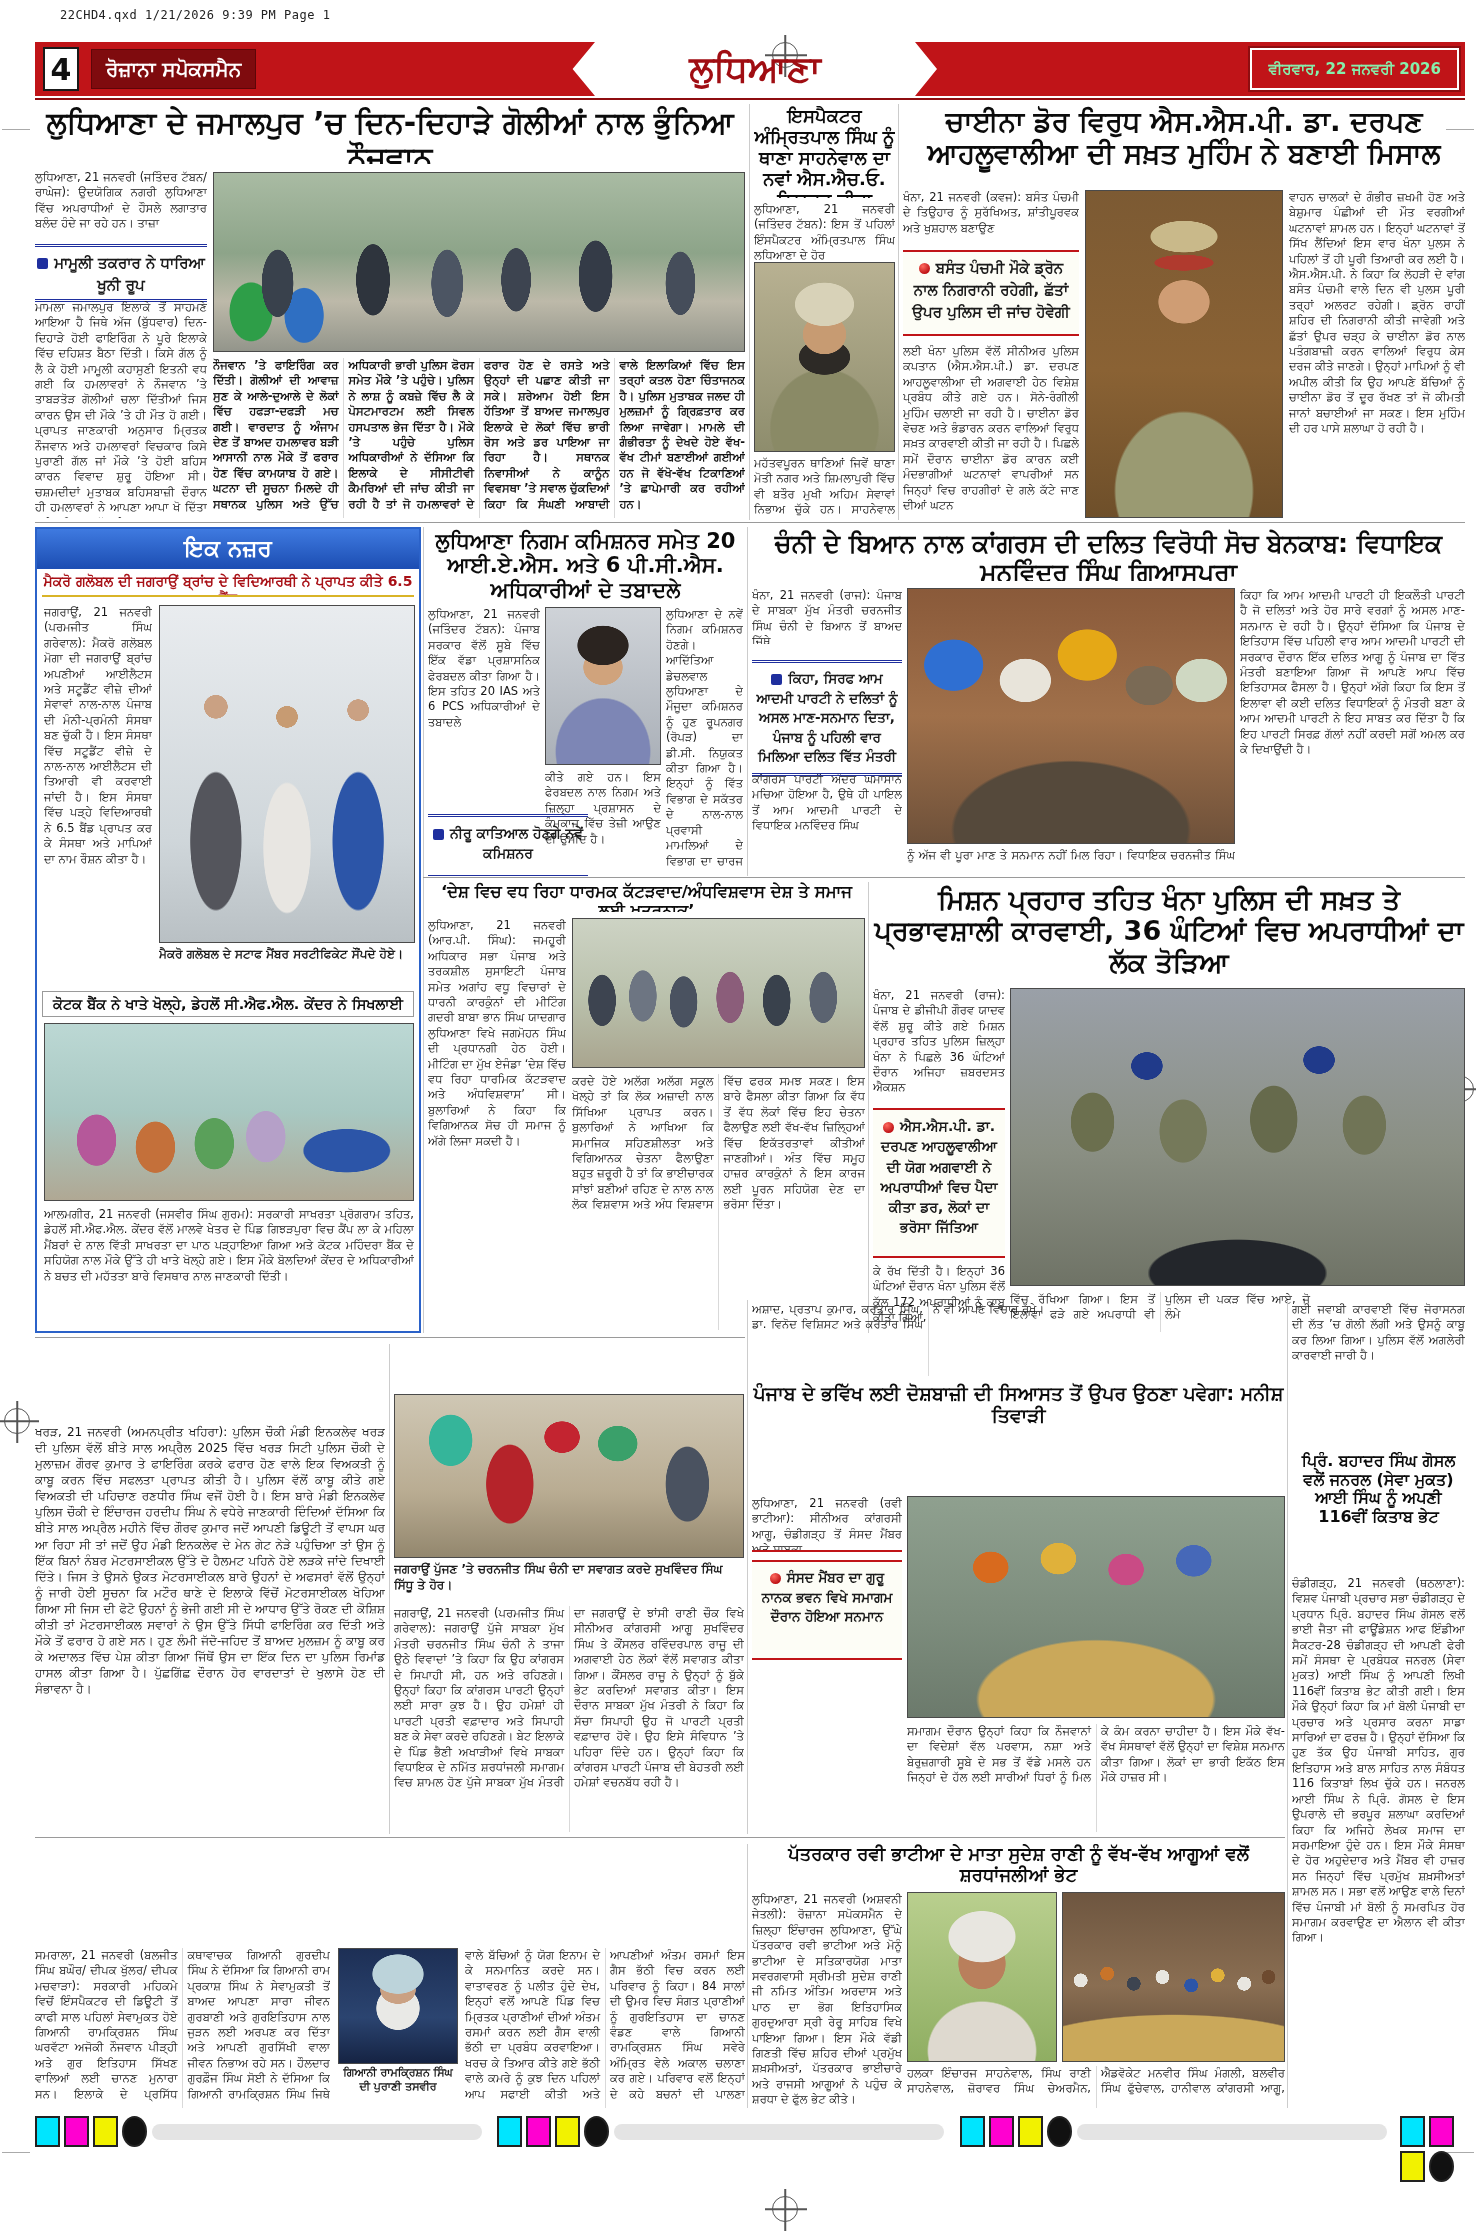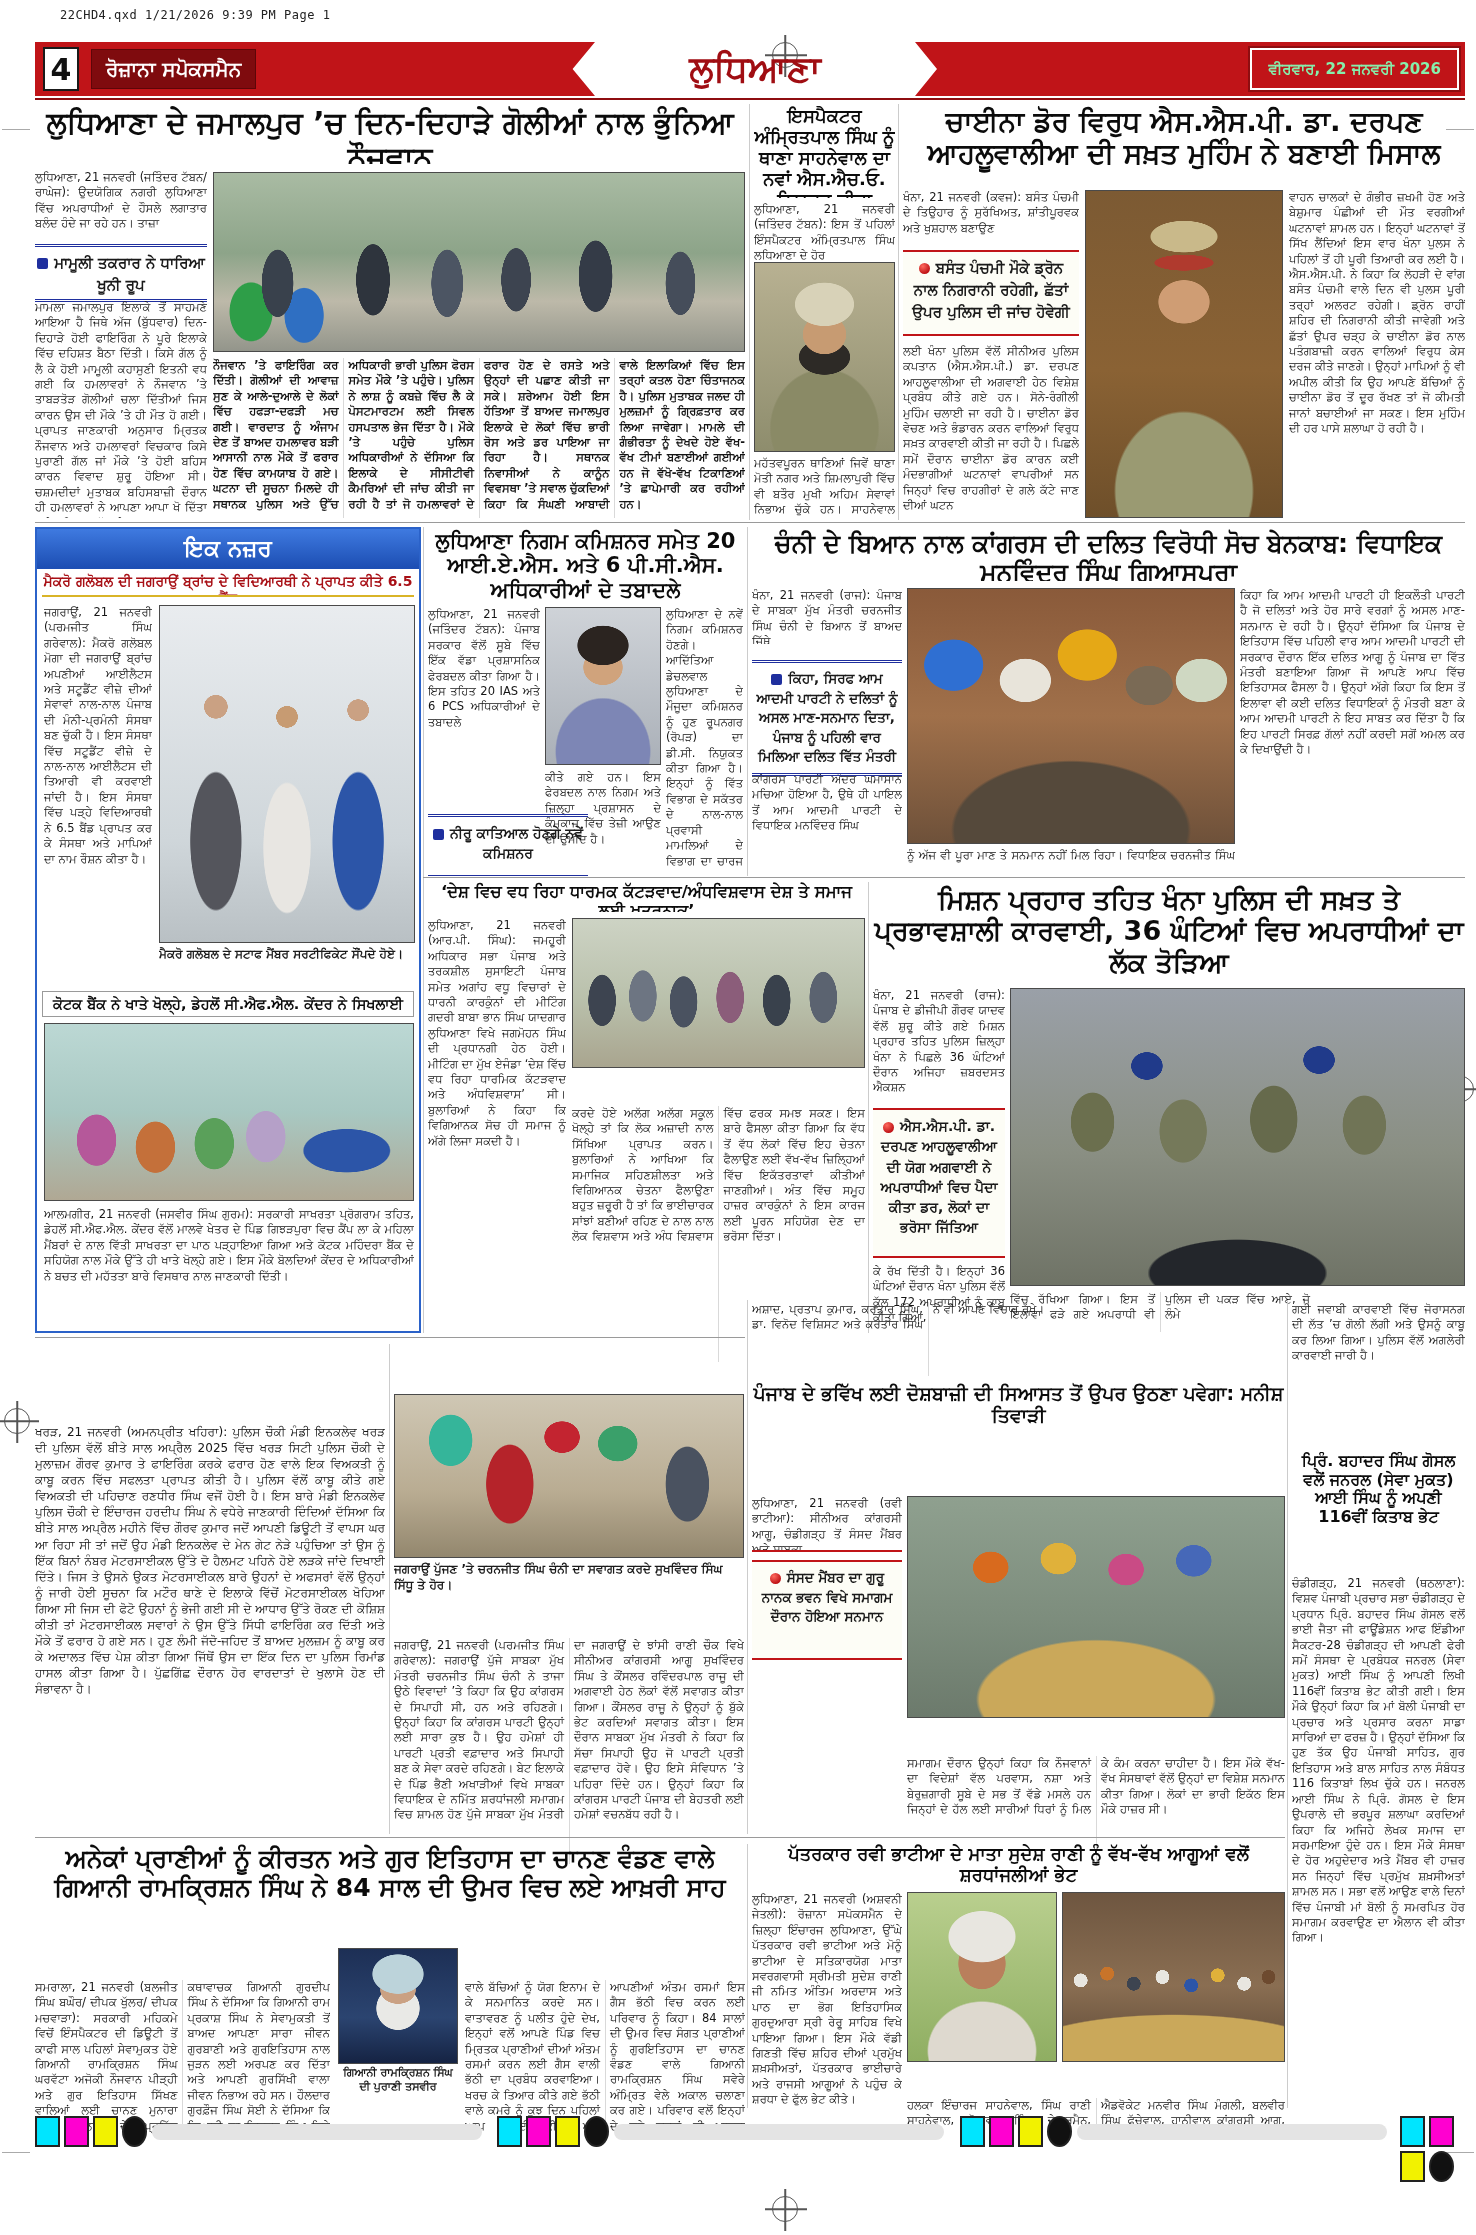--- a/index.html
+++ b/index.html
@@ -20,21 +20,21 @@
           font-weight:bold;font-size:30px;text-align:center;line-height:42px;}
   .brandbox{background:#7f0b0e;border:1px solid #5e0608;color:#fff;font-weight:bold;font-size:20px;
             display:flex;align-items:center;justify-content:center;padding:0 14px;}
   .secttitle{color:#a00d12;font-weight:bold;font-size:36px;text-align:center;line-height:54px;}
   .datebox{background:#c01418;border:2px solid #ffffff;outline:2px solid #8e0d10;color:#86efac;
            font-weight:bold;font-size:15px;display:flex;align-items:center;padding:0 16px;}
   .mast-underline{background:#8e0d10;}
   
   .hl{font-weight:bold;color:#0b0b0b;text-align:center;line-height:1.16;overflow:hidden;}
   .bodytxt{font-size:11.5px;line-height:1.34;text-align:justify;overflow:hidden;color:#151515;}
-  .cols2{column-count:2;column-gap:10px;column-rule:1px solid #d9d9d9;margin-top:32px;}
+  .cols2{column-count:2;column-gap:10px;column-rule:1px solid #d9d9d9;}
   .cols3{column-count:3;column-gap:10px;column-rule:1px solid #d9d9d9;}
   .cols4{column-count:4;column-gap:10px;column-rule:1px solid #d9d9d9;font-weight:bold;}
   .cap{font-weight:bold;font-size:12px;line-height:1.3;overflow:hidden;}
   .sub{font-weight:bold;font-size:15px;line-height:1.45;text-align:center;padding:6px 2px;overflow:hidden;}
   .sub.blue{border-top:3px double #1f2f9e;border-bottom:3px double #1f2f9e;margin-top:12px;}
   .sub.red{border-top:2.5px solid #c01418;border-bottom:2.5px solid #c01418;background:#fdfdf6;}
   .bul{display:inline-block;width:11px;height:11px;border-radius:50%;margin-right:6px;vertical-align:middle;}
   .bul.b{background:#1f2f9e;border-radius:2px;}
   .bul.r{background:radial-gradient(circle at 35% 30%,#ff6a5e,#c01418 70%);}
   .vrule{width:1px;background:#cccccc;}
@@ -272,21 +272,20 @@
   <div class="abs ph" id="ph-tiwari" style="left:907px;top:1496px;width:378px;height:222px;"></div>
   <div class="abs bodytxt cols2" style="left:907px;top:1724px;width:378px;height:108px;">ਸਮਾਗਮ ਦੌਰਾਨ ਉਨ੍ਹਾਂ ਕਿਹਾ ਕਿ ਨੌਜਵਾਨਾਂ ਦਾ ਵਿਦੇਸ਼ਾਂ ਵੱਲ ਪਰਵਾਸ, ਨਸ਼ਾ ਅਤੇ ਬੇਰੁਜ਼ਗਾਰੀ ਸੂਬੇ ਦੇ ਸਭ ਤੋਂ ਵੱਡੇ ਮਸਲੇ ਹਨ ਜਿਨ੍ਹਾਂ ਦੇ ਹੱਲ ਲਈ ਸਾਰੀਆਂ ਧਿਰਾਂ ਨੂੰ ਮਿਲ ਕੇ ਕੰਮ ਕਰਨਾ ਚਾਹੀਦਾ ਹੈ। ਇਸ ਮੌਕੇ ਵੱਖ-ਵੱਖ ਸੰਸਥਾਵਾਂ ਵੱਲੋਂ ਉਨ੍ਹਾਂ ਦਾ ਵਿਸ਼ੇਸ਼ ਸਨਮਾਨ ਕੀਤਾ ਗਿਆ। ਲੋਕਾਂ ਦਾ ਭਾਰੀ ਇਕੱਠ ਇਸ ਮੌਕੇ ਹਾਜ਼ਰ ਸੀ।</div>
 
   <div class="abs vrule" style="left:1287px;top:1300px;height:808px;"></div>
   <div class="abs bodytxt" style="left:1292px;top:1302px;width:173px;height:146px;">ਗਈ ਜਵਾਬੀ ਕਾਰਵਾਈ ਵਿੱਚ ਜੋਰਾਸਨਗ ਦੀ ਲੱਤ ’ਚ ਗੋਲੀ ਲੱਗੀ ਅਤੇ ਉਸਨੂੰ ਕਾਬੂ ਕਰ ਲਿਆ ਗਿਆ। ਪੁਲਿਸ ਵੱਲੋਂ ਅਗਲੇਰੀ ਕਾਰਵਾਈ ਜਾਰੀ ਹੈ।</div>
   <div class="abs hl" style="left:1292px;top:1452px;width:173px;height:118px;font-size:16px;">ਪ੍ਰਿੰ. ਬਹਾਦਰ ਸਿੰਘ ਗੋਸਲ ਵਲੋਂ ਜਨਰਲ (ਸੇਵਾ ਮੁਕਤ) ਆਈ ਸਿੰਘ ਨੂੰ ਅਪਣੀ 116ਵੀਂ ਕਿਤਾਬ ਭੇਟ</div>
   <div class="abs bodytxt" style="left:1292px;top:1576px;width:173px;height:532px;">ਚੰਡੀਗੜ੍ਹ, 21 ਜਨਵਰੀ (ਥਠਲਾਣਾ): ਵਿਸ਼ਵ ਪੰਜਾਬੀ ਪ੍ਰਚਾਰ ਸਭਾ ਚੰਡੀਗੜ੍ਹ ਦੇ ਪ੍ਰਧਾਨ ਪ੍ਰਿੰ. ਬਹਾਦਰ ਸਿੰਘ ਗੋਸਲ ਵਲੋਂ ਭਾਈ ਜੈਤਾ ਜੀ ਫਾਊਂਡੇਸ਼ਨ ਆਫ ਇੰਡੀਆ ਸੈਕਟਰ-28 ਚੰਡੀਗੜ੍ਹ ਦੀ ਆਪਣੀ ਫੇਰੀ ਸਮੇਂ ਸੰਸਥਾ ਦੇ ਪ੍ਰਬੰਧਕ ਜਨਰਲ (ਸੇਵਾ ਮੁਕਤ) ਆਈ ਸਿੰਘ ਨੂੰ ਆਪਣੀ ਲਿਖੀ 116ਵੀਂ ਕਿਤਾਬ ਭੇਟ ਕੀਤੀ ਗਈ। ਇਸ ਮੌਕੇ ਉਨ੍ਹਾਂ ਕਿਹਾ ਕਿ ਮਾਂ ਬੋਲੀ ਪੰਜਾਬੀ ਦਾ ਪ੍ਰਚਾਰ ਅਤੇ ਪ੍ਰਸਾਰ ਕਰਨਾ ਸਾਡਾ ਸਾਰਿਆਂ ਦਾ ਫਰਜ਼ ਹੈ। ਉਨ੍ਹਾਂ ਦੱਸਿਆ ਕਿ ਹੁਣ ਤੱਕ ਉਹ ਪੰਜਾਬੀ ਸਾਹਿਤ, ਗੁਰ ਇਤਿਹਾਸ ਅਤੇ ਬਾਲ ਸਾਹਿਤ ਨਾਲ ਸੰਬੰਧਤ 116 ਕਿਤਾਬਾਂ ਲਿਖ ਚੁੱਕੇ ਹਨ। ਜਨਰਲ ਆਈ ਸਿੰਘ ਨੇ ਪ੍ਰਿੰ. ਗੋਸਲ ਦੇ ਇਸ ਉਪਰਾਲੇ ਦੀ ਭਰਪੂਰ ਸ਼ਲਾਘਾ ਕਰਦਿਆਂ ਕਿਹਾ ਕਿ ਅਜਿਹੇ ਲੇਖਕ ਸਮਾਜ ਦਾ ਸਰਮਾਇਆ ਹੁੰਦੇ ਹਨ। ਇਸ ਮੌਕੇ ਸੰਸਥਾ ਦੇ ਹੋਰ ਅਹੁਦੇਦਾਰ ਅਤੇ ਮੈਂਬਰ ਵੀ ਹਾਜ਼ਰ ਸਨ ਜਿਨ੍ਹਾਂ ਵਿੱਚ ਪ੍ਰਮੁੱਖ ਸ਼ਖ਼ਸੀਅਤਾਂ ਸ਼ਾਮਲ ਸਨ। ਸਭਾ ਵਲੋਂ ਆਉਣ ਵਾਲੇ ਦਿਨਾਂ ਵਿੱਚ ਪੰਜਾਬੀ ਮਾਂ ਬੋਲੀ ਨੂੰ ਸਮਰਪਿਤ ਹੋਰ ਸਮਾਗਮ ਕਰਵਾਉਣ ਦਾ ਐਲਾਨ ਵੀ ਕੀਤਾ ਗਿਆ।</div>
 
   <div class="abs hrule" style="left:35px;top:1837px;width:1250px;"></div>
 
-  <div class="abs hl" style="left:35px;top:1844px;width:710px;height:96px;font-size:25px;">ਅਨੇਕਾਂ ਪ੍ਰਾਣੀਆਂ ਨੂੰ ਕੀਰਤਨ ਅਤੇ ਗੁਰ ਇਤਿਹਾਸ ਦਾ ਚਾਨਣ ਵੰਡਣ ਵਾਲੇ ਗਿਆਨੀ ਰਾਮਕ੍ਰਿਸ਼ਨ ਸਿੰਘ ਨੇ 84 ਸਾਲ ਦੀ ਉਮਰ ਵਿਚ ਲਏ ਆਖ਼ਰੀ ਸਾਹ</div>
   <div class="abs bodytxt cols2" style="left:35px;top:1948px;width:295px;height:160px;">ਸਮਰਾਲਾ, 21 ਜਨਵਰੀ (ਬਲਜੀਤ ਸਿੰਘ ਬਘੌਰ/ ਦੀਪਕ ਖੁੱਲਰ/ ਦੀਪਕ ਮਚਵਾੜਾ): ਸਰਕਾਰੀ ਮਹਿਕਮੇ ਵਿਚੋਂ ਇੰਸਪੈਕਟਰ ਦੀ ਡਿਊਟੀ ਤੋਂ ਕਾਫੀ ਸਾਲ ਪਹਿਲਾਂ ਸੇਵਾਮੁਕਤ ਹੋਏ ਗਿਆਨੀ ਰਾਮਕ੍ਰਿਸ਼ਨ ਸਿੰਘ ਘਰਵੱਟਾ ਅਜੋਕੀ ਨੌਜਵਾਨ ਪੀੜ੍ਹੀ ਅਤੇ ਗੁਰ ਇਤਿਹਾਸ ਸਿੱਖਣ ਵਾਲਿਆਂ ਲਈ ਚਾਨਣ ਮੁਨਾਰਾ ਸਨ। ਇਲਾਕੇ ਦੇ ਪ੍ਰਸਿੱਧ ਕਥਾਵਾਚਕ ਗਿਆਨੀ ਗੁਰਦੀਪ ਸਿੰਘ ਨੇ ਦੱਸਿਆ ਕਿ ਗਿਆਨੀ ਰਾਮ ਪ੍ਰਕਾਸ਼ ਸਿੰਘ ਨੇ ਸੇਵਾਮੁਕਤੀ ਤੋਂ ਬਾਅਦ ਆਪਣਾ ਸਾਰਾ ਜੀਵਨ ਗੁਰਬਾਣੀ ਅਤੇ ਗੁਰਇਤਿਹਾਸ ਨਾਲ ਜੁੜਨ ਲਈ ਅਰਪਣ ਕਰ ਦਿੱਤਾ ਅਤੇ ਆਪਣੀ ਗੁਰਸਿੱਖੀ ਵਾਲਾ ਜੀਵਨ ਨਿਭਾਅ ਰਹੇ ਸਨ। ਹੌਲਦਾਰ ਗੁਰਫ਼ੌਜ ਸਿੰਘ ਸੋਈ ਨੇ ਦੱਸਿਆ ਕਿ ਗਿਆਨੀ ਰਾਮਕ੍ਰਿਸ਼ਨ ਸਿੰਘ ਜਿਥੇ ਬੱਚਿਆਂ ਨੂੰ ਗੁਰਇਤਿਹਾਸ ਨਾਲ ਜੋੜਨ ਲਈ ਪ੍ਰੇਰਿਤ ਕਰਦੇ ਹਨ, ਉਥੇ ਪਿੰਡ ਦੇ ਨਗਰ ਦੇ ਸਹਿਯੋਗ ਅਤੇ ਸਹਿਮਤੀ ਨਾਲ ਪ੍ਰਬੰਧ ਕਰਵਾਇਆ।</div>
   <div class="abs ph" id="ph-giani" style="left:338px;top:1948px;width:120px;height:116px;"></div>
   <div class="abs cap" style="left:338px;top:2066px;width:120px;height:42px;font-size:11px;text-align:center;">ਗਿਆਨੀ ਰਾਮਕ੍ਰਿਸ਼ਨ ਸਿੰਘ ਦੀ ਪੁਰਾਣੀ ਤਸਵੀਰ</div>
   <div class="abs bodytxt cols2" style="left:465px;top:1948px;width:280px;height:160px;">ਵਾਲੇ ਬੱਚਿਆਂ ਨੂੰ ਯੋਗ ਇਨਾਮ ਦੇ ਕੇ ਸਨਮਾਨਿਤ ਕਰਦੇ ਸਨ। ਵਾਤਾਵਰਣ ਨੂੰ ਪਲੀਤ ਹੁੰਦੇ ਦੇਖ, ਇਨ੍ਹਾਂ ਵਲੋਂ ਆਪਣੇ ਪਿੰਡ ਵਿਚ ਮ੍ਰਿਤਕ ਪ੍ਰਾਣੀਆਂ ਦੀਆਂ ਅੰਤਮ ਰਸਮਾਂ ਕਰਨ ਲਈ ਗੈਸ ਵਾਲੀ ਭੱਠੀ ਦਾ ਪ੍ਰਬੰਧ ਕਰਵਾਇਆ। ਖਰਚ ਕੇ ਤਿਆਰ ਕੀਤੇ ਗਏ ਭੱਠੀ ਵਾਲੇ ਕਮਰੇ ਨੂੰ ਕੁਝ ਦਿਨ ਪਹਿਲਾਂ ਆਪ ਸਫਾਈ ਕੀਤੀ ਅਤੇ ਆਪਣੀਆਂ ਅੰਤਮ ਰਸਮਾਂ ਇਸ ਗੈਸ ਭੱਠੀ ਵਿਚ ਕਰਨ ਲਈ ਪਰਿਵਾਰ ਨੂੰ ਕਿਹਾ। 84 ਸਾਲਾਂ ਦੀ ਉਮਰ ਵਿਚ ਸੰਗਤ ਪ੍ਰਾਣੀਆਂ ਨੂੰ ਗੁਰਇਤਿਹਾਸ ਦਾ ਚਾਨਣ ਵੰਡਣ ਵਾਲੇ ਗਿਆਨੀ ਰਾਮਕ੍ਰਿਸ਼ਨ ਸਿੰਘ ਸਵੇਰੇ ਅੰਮ੍ਰਿਤ ਵੇਲੇ ਅਕਾਲ ਚਲਾਣਾ ਕਰ ਗਏ। ਪਰਿਵਾਰ ਵਲੋਂ ਇਨ੍ਹਾਂ ਦੇ ਕਹੇ ਬਚਨਾਂ ਦੀ ਪਾਲਣਾ ਕਰਦਿਆਂ ਇਨ੍ਹਾਂ ਦੀਆਂ ਅੰਤਮ ਰਸਮਾਂ ਤਿੰਨ ਵਜੇ ਕੀਤੀਆਂ ਗਈਆਂ।</div>
 
   <div class="abs vrule" style="left:747px;top:1844px;height:264px;"></div>
   <div class="abs hl" style="left:752px;top:1844px;width:533px;height:42px;font-size:18px;">ਪੱਤਰਕਾਰ ਰਵੀ ਭਾਟੀਆ ਦੇ ਮਾਤਾ ਸੁਦੇਸ਼ ਰਾਣੀ ਨੂੰ ਵੱਖ-ਵੱਖ ਆਗੂਆਂ ਵਲੋਂ ਸ਼ਰਧਾਂਜਲੀਆਂ ਭੇਟ</div>
   <div class="abs bodytxt" style="left:752px;top:1892px;width:150px;height:216px;">ਲੁਧਿਆਣਾ, 21 ਜਨਵਰੀ (ਅਸ਼ਵਨੀ ਜੇਤਲੀ): ਰੋਜ਼ਾਨਾ ਸਪੋਕਸਮੈਨ ਦੇ ਜ਼ਿਲ੍ਹਾ ਇੰਚਾਰਜ ਲੁਧਿਆਣਾ, ਉੱਘੇ ਪੱਤਰਕਾਰ ਰਵੀ ਭਾਟੀਆ ਅਤੇ ਮੋਨੂੰ ਭਾਟੀਆ ਦੇ ਸਤਿਕਾਰਯੋਗ ਮਾਤਾ ਸਵਰਗਵਾਸੀ ਸ੍ਰੀਮਤੀ ਸੁਦੇਸ਼ ਰਾਣੀ ਜੀ ਨਮਿਤ ਅੰਤਿਮ ਅਰਦਾਸ ਅਤੇ ਪਾਠ ਦਾ ਭੋਗ ਇਤਿਹਾਸਿਕ ਗੁਰਦੁਆਰਾ ਸ੍ਰੀ ਰੇਰੂ ਸਾਹਿਬ ਵਿਖੇ ਪਾਇਆ ਗਿਆ। ਇਸ ਮੌਕੇ ਵੱਡੀ ਗਿਣਤੀ ਵਿੱਚ ਸ਼ਹਿਰ ਦੀਆਂ ਪ੍ਰਮੁੱਖ ਸ਼ਖ਼ਸੀਅਤਾਂ, ਪੱਤਰਕਾਰ ਭਾਈਚਾਰੇ ਅਤੇ ਰਾਜਸੀ ਆਗੂਆਂ ਨੇ ਪਹੁੰਚ ਕੇ ਸ਼ਰਧਾ ਦੇ ਫੁੱਲ ਭੇਟ ਕੀਤੇ।</div>
   <div class="abs ph" id="ph-elder" style="left:907px;top:1892px;width:150px;height:170px;"></div>
   <div class="abs ph" id="ph-gather" style="left:1062px;top:1892px;width:223px;height:170px;"></div>

